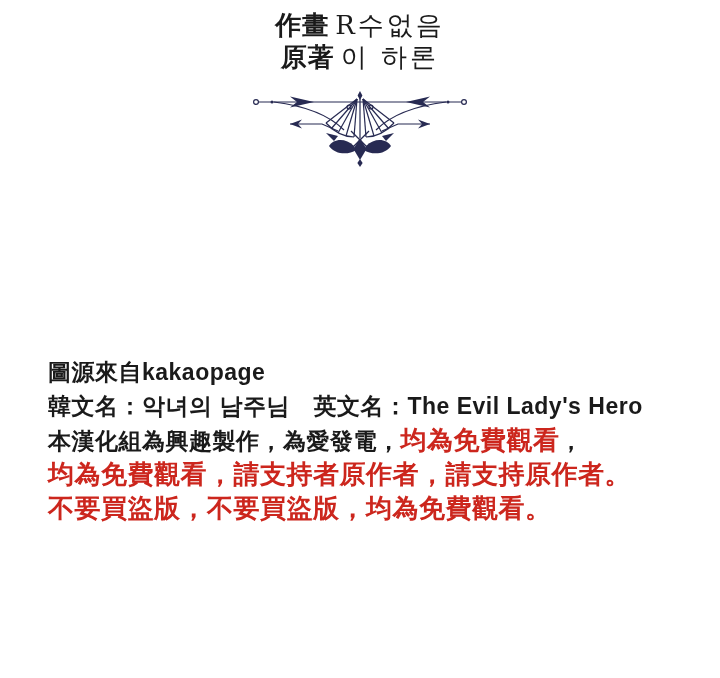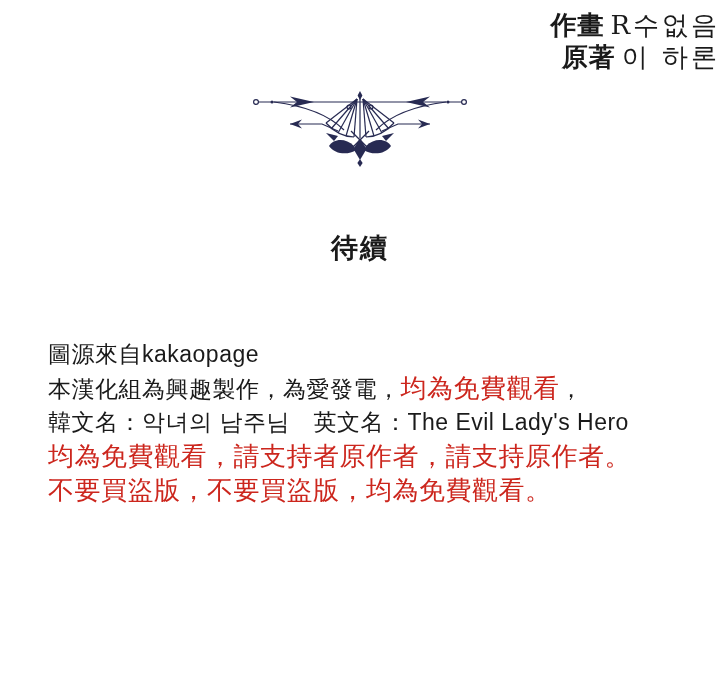--- a/index.html
+++ b/index.html
@@ -12,21 +12,21 @@
     width:720px;height:678px;
     background:#ffffff;
     font-family:"Liberation Sans","DejaVu Sans",sans-serif;
     color:var(--text);
     overflow:hidden;
     position:relative;
   }
   .page{position:absolute;inset:0;}
   .credit-line{
     position:absolute;left:0;width:720px;
-    text-align:right;
+    text-align:center;
     font-size:26px;
     letter-spacing:1px;
     white-space:nowrap;
   }
   .credit-line .lbl{font-weight:bold;}
   .credit-line .nm{
     font-family:"DejaVu Serif","Liberation Serif",serif;
     font-weight:normal;
     margin-left:6px;
     letter-spacing:3px;
@@ -40,25 +40,26 @@
     color:var(--divider);
   }
   .tbc{
     position:absolute;left:0;top:230px;width:720px;
     text-align:center;
     font-size:27px;font-weight:bold;
     letter-spacing:2px;
   }
   .notes{
     position:absolute;
-    left:48px;top:337px;width:640px;
+    left:48px;top:355px;width:640px;
     font-size:23px;
     line-height:34px;
     letter-spacing:0.5px;
     white-space:nowrap;
+    font-weight:bold;
   }
   .notes .red{
     color:var(--red);
     font-size:26px;
   }
   .notes .blk{color:var(--text);}
   .nline{height:34px;}
 </style>
 </head>
 <body>
@@ -113,31 +114,30 @@
     <line x1="101" y1="45" x2="119" y2="63"></line>
     <line x1="119" y1="45" x2="101" y2="63"></line>
     <path d="M110 52 L116.5 63 L110 74 L103.5 63 Z" fill="currentColor" stroke="none"></path>
     <path d="M104 60 C95 51 83 53 79 60 C85 69 99 69 106 64 Z" fill="currentColor" stroke="none"></path>
     <path d="M116 60 C125 51 137 53 141 60 C135 69 121 69 114 64 Z" fill="currentColor" stroke="none"></path>
     <path d="M88 50 L76 47 L84 55 Z" fill="currentColor" stroke="none"></path>
     <path d="M132 50 L144 47 L136 55 Z" fill="currentColor" stroke="none"></path>
     <path d="M110 73 L112.6 77 L110 81 L107.4 77 Z" fill="currentColor" stroke="none"></path>
   </svg>
 
-  <div class="tbc">待續</div>
 
   <div class="notes">
     <div class="nline">
       <span class="blk">圖源來自kakaopage</span>
     </div>
     <div class="nline">
-      <span class="blk">本漢化組為興趣製作，為愛發電，</span><span class="red">均為免費觀看</span><span class="blk">，</span>
+      <span class="blk">韓文名：악녀의 남주님　英文名：The Evil Lady's Hero</span>
     </div>
     <div class="nline">
-      <span class="blk">韓文名：악녀의 남주님　英文名：The Evil Lady's Hero</span>
+      <span class="blk">本漢化組為興趣製作，為愛發電，</span><span class="red">均為免費觀看</span><span class="blk">，</span>
     </div>
     <div class="nline">
       <span class="red">均為免費觀看，請支持者原作者，請支持原作者。</span>
     </div>
     <div class="nline">
       <span class="red">不要買盜版，不要買盜版，均為免費觀看。</span>
     </div>
   </div>
 
 </div>

